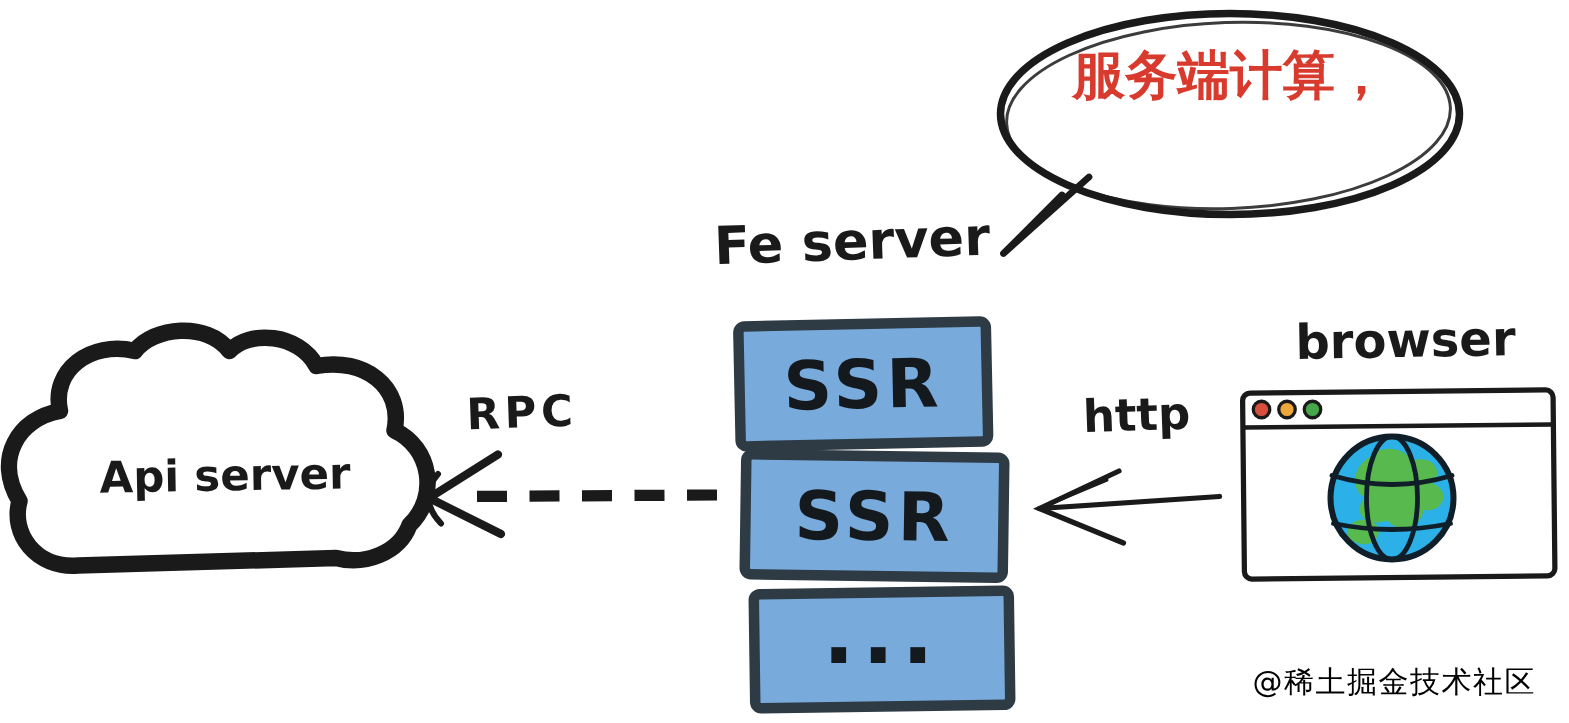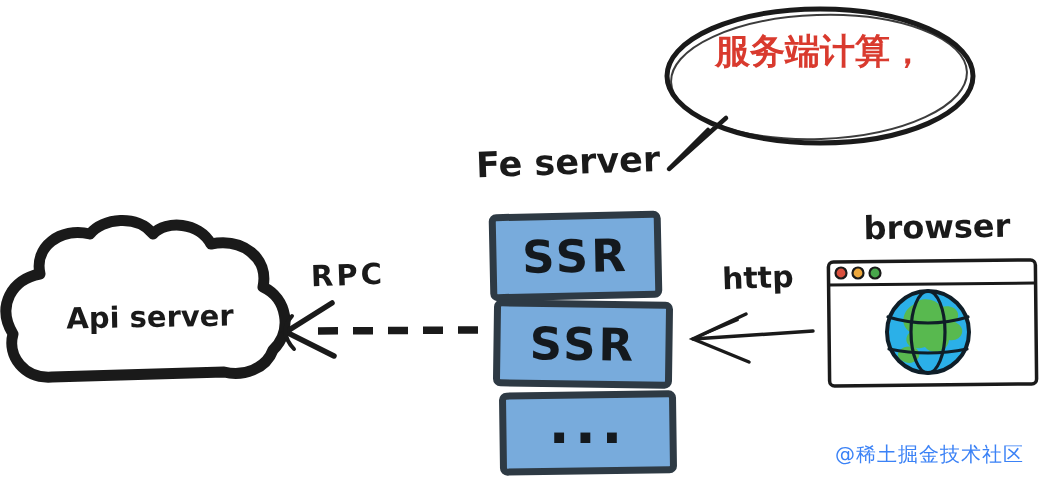--- a/index.html
+++ b/index.html
@@ -31,21 +31,21 @@
   .box1{left:493px;top:216px;width:165px;height:80px;font-size:45px;transform:rotate(-1.2deg);}
   .box2{left:497px;top:304px;width:172px;height:80px;font-size:45px;transform:rotate(0.8deg);}
   .box3{left:503px;top:391px;width:170px;height:62px;font-size:56px;align-items:flex-start;letter-spacing:5px;}
   .bubble-text{
     position:absolute;left:667px;top:28px;width:306px;
     text-align:center;font-weight:700;color:#d93a2e;
     font-size:35px;line-height:46px;
   }
   .watermark{
     position:absolute;right:22px;top:441px;
-    font-size:20px;color:#3b82f6;font-weight:400;
+    font-size:20px;color:#000000;font-weight:400;
     letter-spacing:1px;
   }
 </style>
 </head>
 <body>
 
 <div id="canvas">
 
   <svg id="art" width="1046" height="482" viewBox="0 0 1046 482">
 

